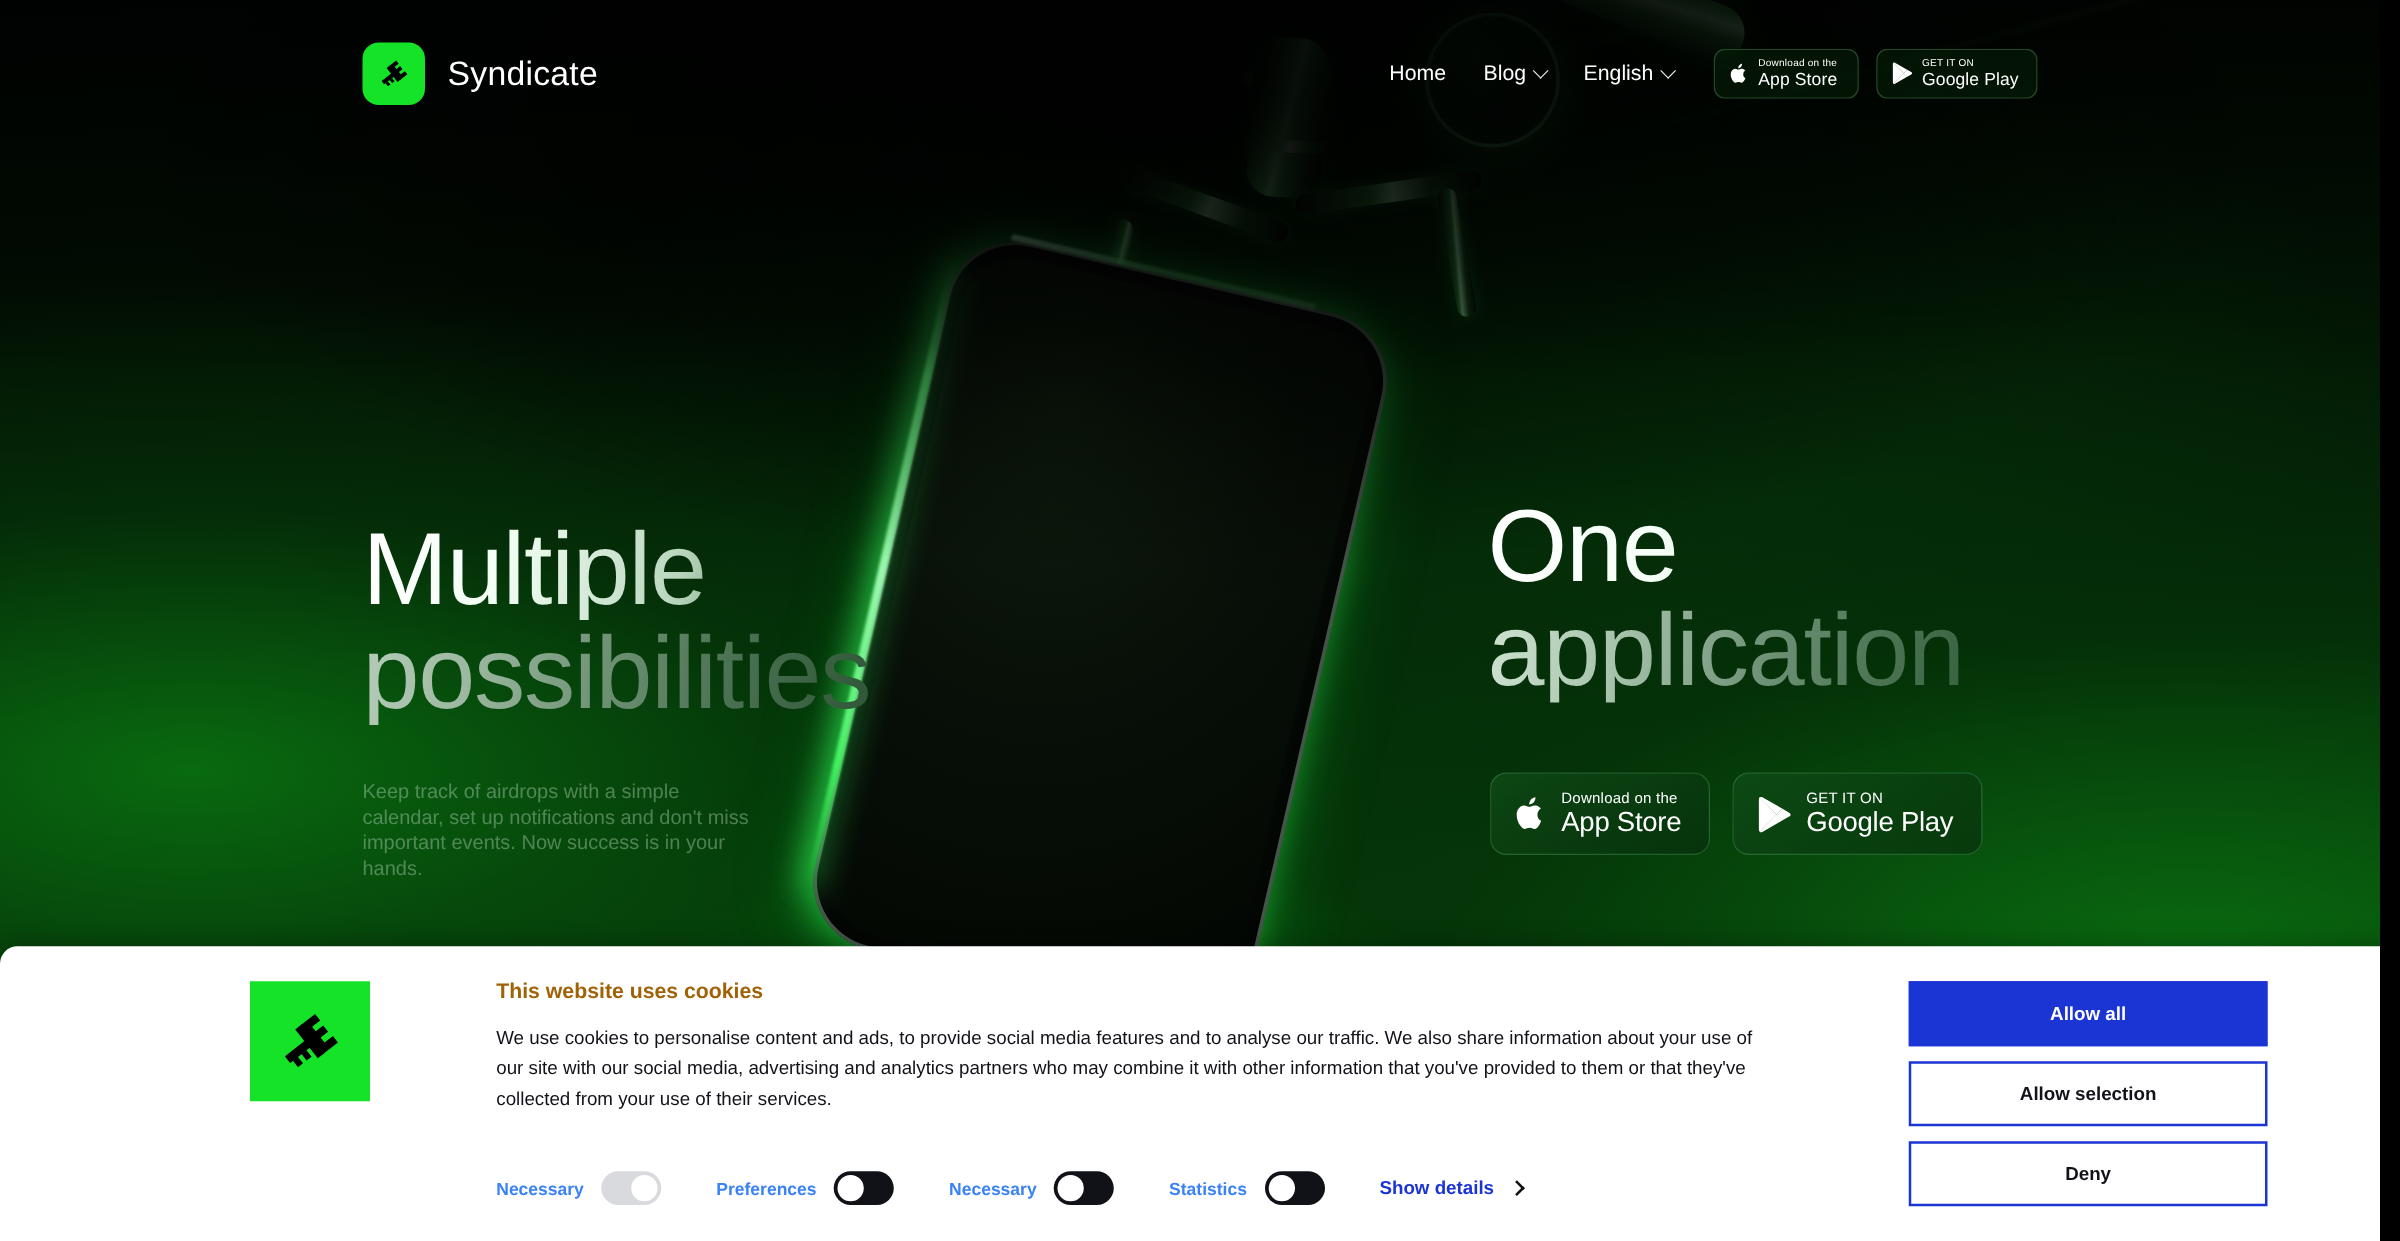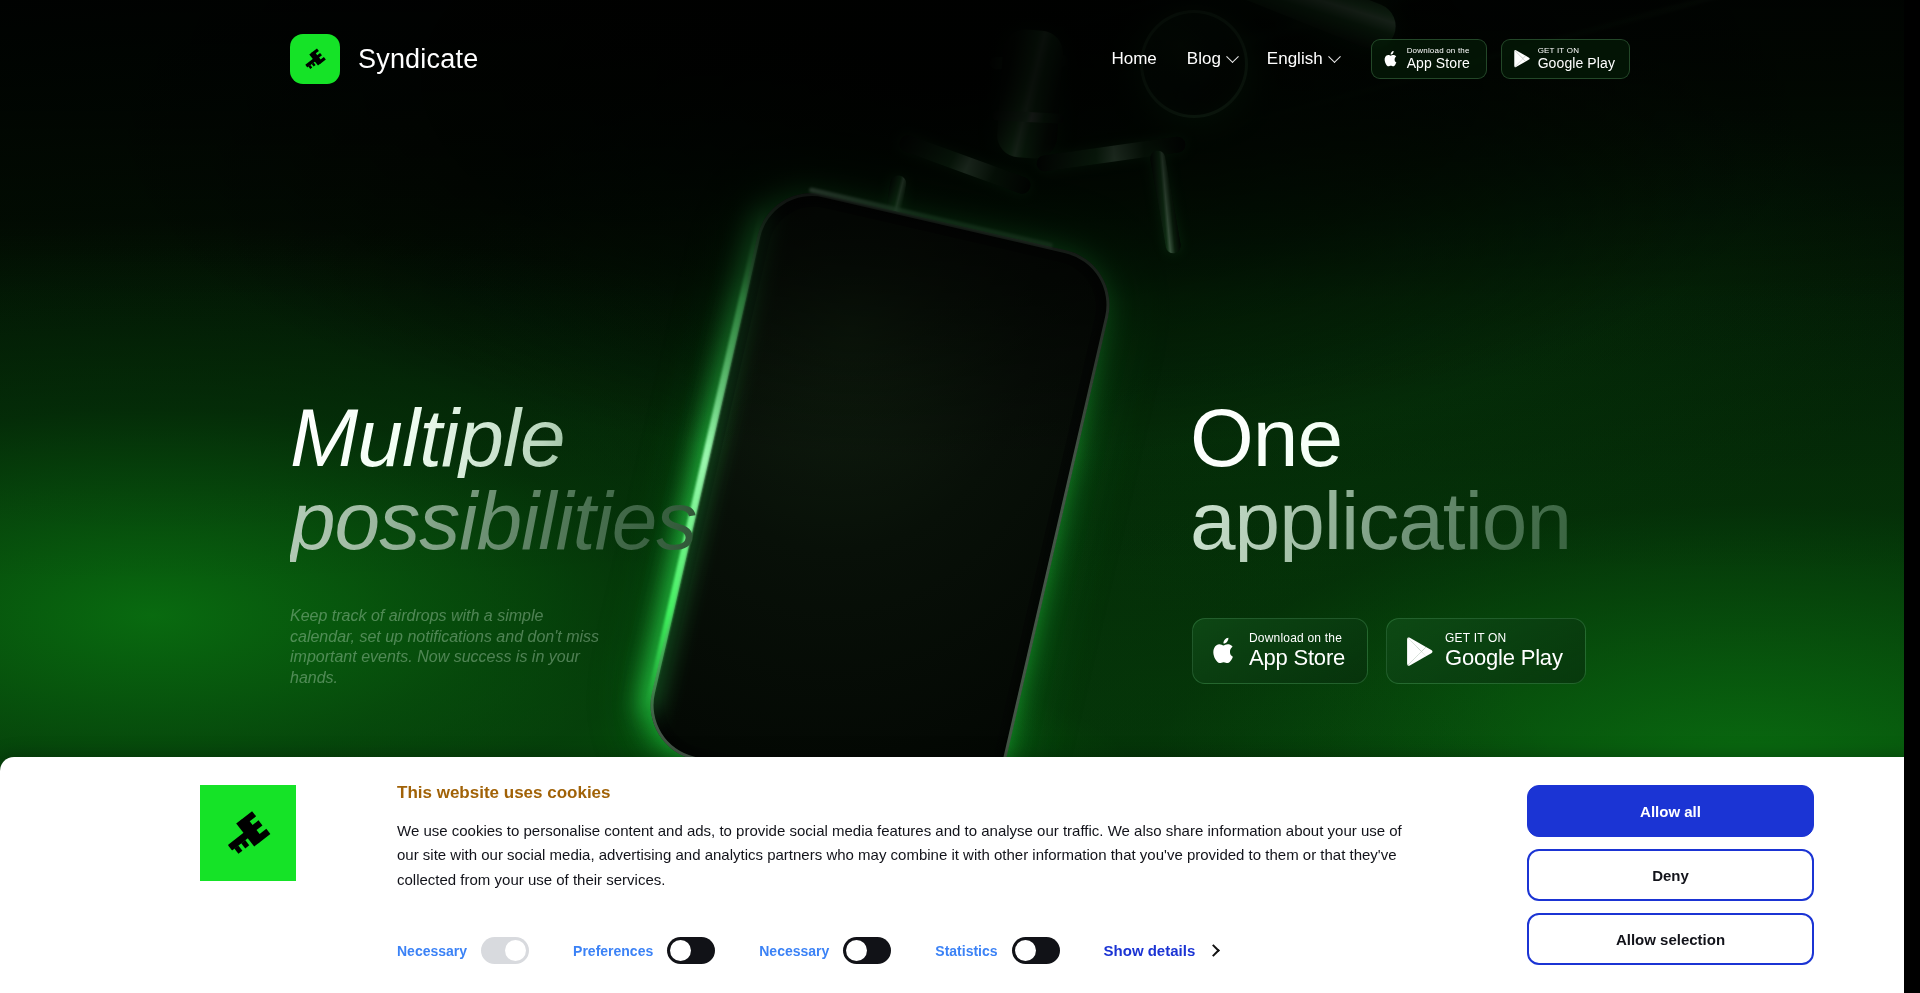--- a/index.html
+++ b/index.html
@@ -136,21 +136,21 @@
     border-radius: 9px; background: rgba(6,34,10,0.55);
     border: 1px solid rgba(150,255,170,0.22);
     padding: 7px 14px 7px 11px; min-width: 116px;
     backdrop-filter: blur(2px);
   }
   .badge-txt { display: flex; flex-direction: column; line-height: 1.05; }
   .badge-small { color: #fff; font-size: 8px; letter-spacing: .2px; }
   .badge-big { color: #fff; font-size: 14px; font-weight: 500; letter-spacing: .1px; }
 
   
-  .hero-left { position: absolute; left: 290px; top: 398px; z-index: 30; font-style: italic; }
+  .hero-left { position: absolute; left: 290px; top: 416px; z-index: 30; }
   .hl-1 {
     font-size: 82px; font-weight: 400; line-height: 0.98; letter-spacing: -1px;
     background: linear-gradient(100deg, #ffffff 0%, #f2fff4 28%, #b9d6bd 62%, #4d7b54 88%, #2c5633 100%);
     -webkit-background-clip: text; background-clip: text; color: transparent;
   }
   .hl-2 {
     font-size: 82px; font-weight: 400; line-height: 1.0; letter-spacing: -1px; margin-top: 2px;
     background: linear-gradient(100deg, #b6ccb9 0%, #9cb8a0 22%, #6e9174 48%, #4a7151 72%, #2f5636 100%);
     -webkit-background-clip: text; background-clip: text; color: transparent;
   }
@@ -216,21 +216,21 @@
   .tg.locked .knob { right: 3px; background: #fff; }
   .ck-details { display: flex; align-items: center; gap: 14px; cursor: pointer; }
   .ck-details-label { font-size: 15px; font-weight: 700; color: #1b34d4; }
   .ck-chev { width: 9px; height: 9px; border-top: 2.2px solid #111; border-right: 2.2px solid #111; transform: rotate(45deg); }
 
   .ck-actions {
     position: absolute; right: 106px; top: 28px;
     display: flex; flex-direction: column; gap: 12px; width: 287px;
   }
   .ck-btn {
-    height: 52px; border-radius: 12px; font-size: 15px; font-weight: 700;
+    height: 52px; border-radius: 0; font-size: 15px; font-weight: 700;
     display: flex; align-items: center; justify-content: center; cursor: pointer;
   }
   .ck-btn.primary { background: #1b34d4; color: #fff; border: 1px solid #1b34d4; }
   .ck-btn.outline { background: #fff; color: #12131a; border: 2px solid #1b34d4; }
 </style>
 </head>
 <body>
 
 <div class="page">
 
@@ -401,20 +401,20 @@
             </div>
         </div>
         <div class="ck-details">
           <span class="ck-details-label">Show details</span>
           <span class="ck-chev"></span>
         </div>
       </div>
 
       <div class="ck-actions">
         <div class="ck-btn primary">Allow all</div>
+        <div class="ck-btn outline">Allow selection</div>
         <div class="ck-btn outline">Deny</div>
-        <div class="ck-btn outline">Allow selection</div>
       </div>
 
     </div>
   </div>
 
 </div>
 
 </body></html>

